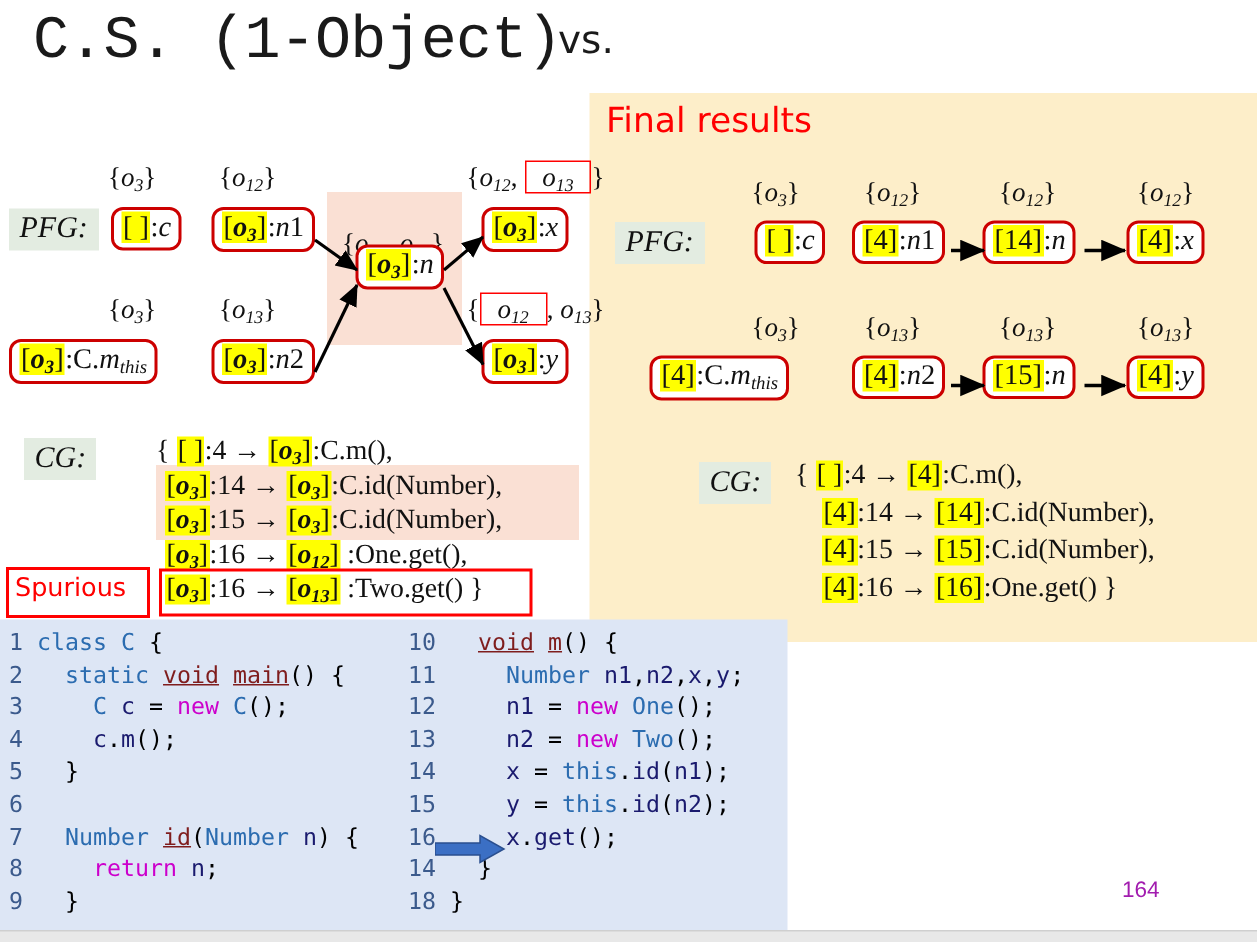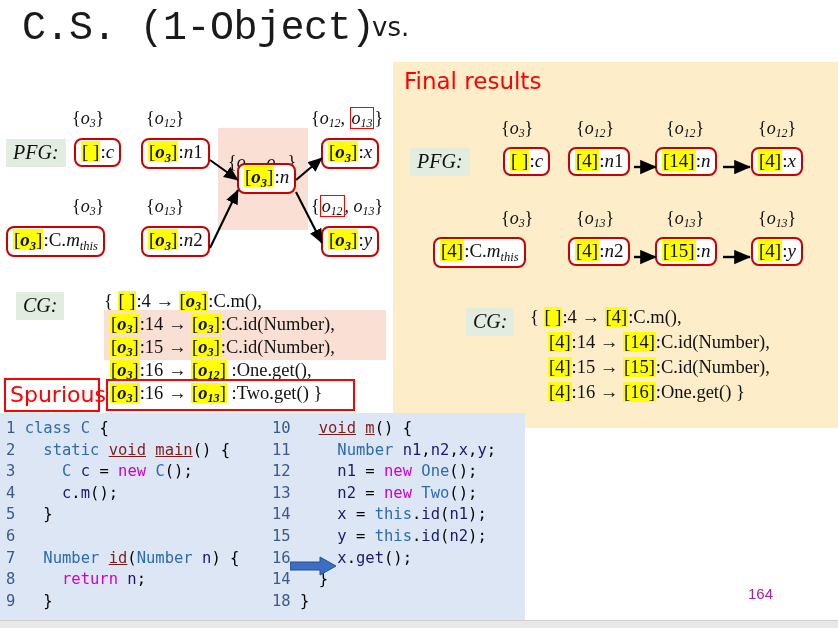--- a/index.html
+++ b/index.html
@@ -50,41 +50,41 @@
   .ctx{font-weight:bold;font-style:italic;}
   .sub{font-size:0.66em;vertical-align:-0.28em;font-style:italic;font-weight:bold;}
   .subn{font-size:0.66em;vertical-align:-0.28em;font-style:italic;}
 
   
   .pts{
     font-family:"Liberation Serif", serif;font-size:18px;color:#111;
     white-space:nowrap;font-style:normal;
   }
   .pts i{font-style:italic;}
-  .redbox{border:1.8px solid #ff0000;padding:0 1px;}
+  .redbox{border:1.8px solid #ff0000;padding:0 11px;}
 
   
   .pink{background:#fae0d4;}
 
   
   #arrows-left,#arrows-right{left:0;top:0;width:838px;height:628px;pointer-events:none;}
 
   
   .cgtext{
     font-family:"Liberation Serif", serif;font-size:18.5px;color:#111;
     white-space:nowrap;line-height:23px;
   }
 
   
   #spurious-box{
     left:4px;top:378px;width:92px;height:30px;
     border:2px solid #ff0000;background:#ffffff;
   }
   #spurious-label{
-    left:10px;top:382px;font-size:22px;color:#ff0000;
+    left:10px;top:382px;font-size:17px;color:#ff0000;
     font-family:"DejaVu Sans", sans-serif;
   }
   #spurious-row-box{
     left:106px;top:379px;width:245px;height:28px;
     border:2px solid #ff0000;
   }
 
   
   #code-panel{
     left:0;top:413px;width:525px;height:215px;

